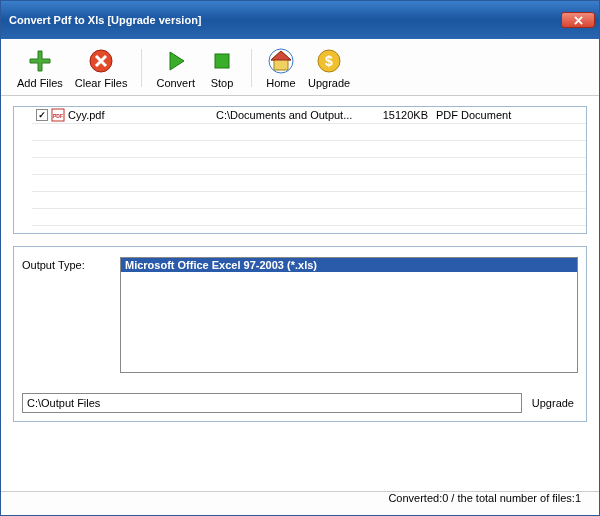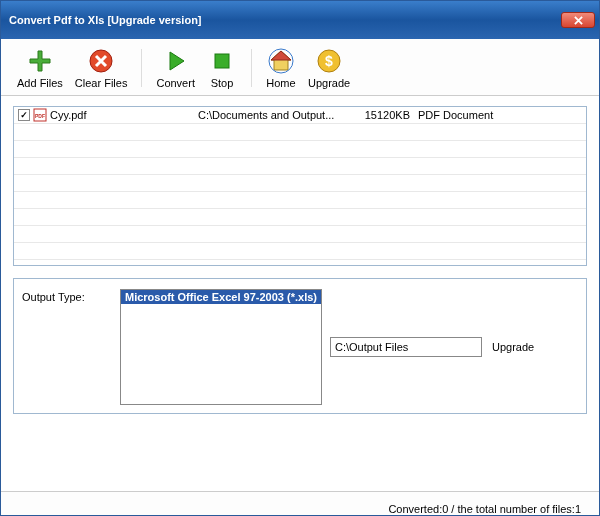--- a/index.html
+++ b/index.html
@@ -56,44 +56,46 @@
   padding: 2px 6px;
   min-width: 42px;
   cursor: pointer;
 }
 .tb-btn .ico { width: 28px; height: 28px; display:flex; align-items:center; justify-content:center; }
 .tb-btn .lbl { font-size: 11px; color: #000; margin-top: 2px; white-space: nowrap; }
 .tb-sep { width: 1px; background: #ddd; margin: 4px 8px; }
 .content { flex: 1; padding: 10px 12px 6px 12px; display: flex; flex-direction: column; gap: 12px; }
 .file-panel {
   border: 1px solid #a0b8d0;
-  height: 160px;
+  height: 128px;
   background: #fff;
   overflow: hidden;
+  padding-left: 18px;
 }
 .file-row {
   display: flex;
   height: 17px;
   align-items: center;
   border-bottom: 1px solid #e8e8e8;
 }
 .file-row.empty { }
 .file-row .col { padding: 0 4px; overflow: hidden; white-space: nowrap; }
 .col-name { flex: 0 0 180px; display:flex; align-items:center; gap:3px; }
 .col-path { flex: 0 0 150px; }
 .col-size { flex: 0 0 70px; text-align: right; }
 .col-type { flex: 1; }
 .chk { width: 12px; height: 12px; border: 1px solid #888; background:#fff; display:inline-flex; align-items:center; justify-content:center; font-size:9px; line-height:1; }
 .chk::after { content:"✓"; color:#000; font-weight:bold; }
 .pdf-icon { width:14px; height:14px; }
 .output-panel {
   border: 1px solid #a0b8d0;
   padding: 10px 8px 8px 8px;
   display: flex;
-  gap: 8px;
+  flex-direction: column;
+  gap: 20px;
 }
 .out-row { display: flex; align-items: flex-start; gap: 6px; }
 .out-label { flex: 0 0 92px; padding-top: 2px; }
 .type-list {
   flex: 1;
   height: 116px;
   border: 1px solid #888;
   background: #fff;
   overflow: hidden;
 }
@@ -110,21 +112,21 @@
   height: 18px;
   padding: 9px 4px;
   font-size: 11px;
   font-family: inherit;
 }
 .settings-link { padding: 2px 4px; cursor: pointer; }
 .statusbar {
   border-top: 1px solid #ccc;
   height: 24px;
   display: flex;
-  align-items: flex-end;
+  align-items: flex-start;
   justify-content: flex-end;
   padding: 0 18px;
   font-size: 11px;
   background: #fdfdfd;
 }
 </style>
 </head>
 <body>
 
 <div class="window">

